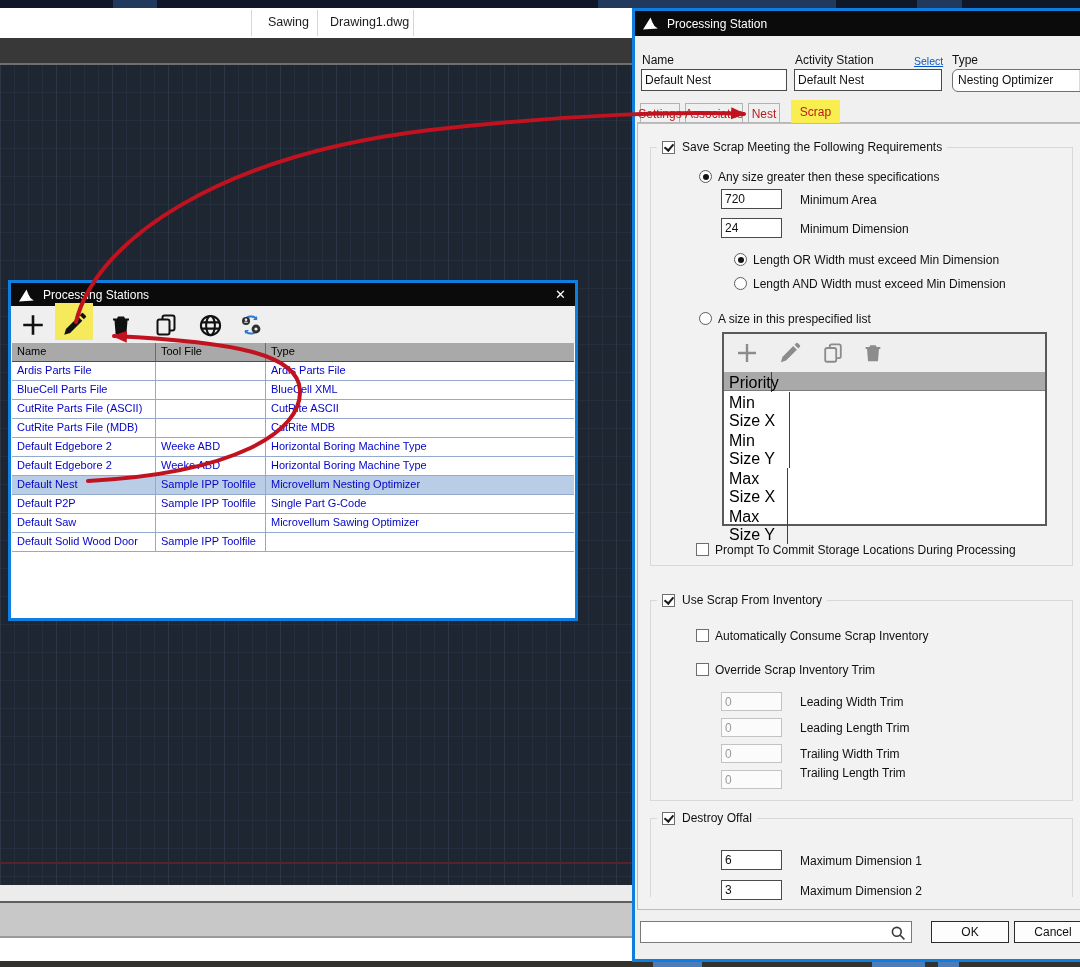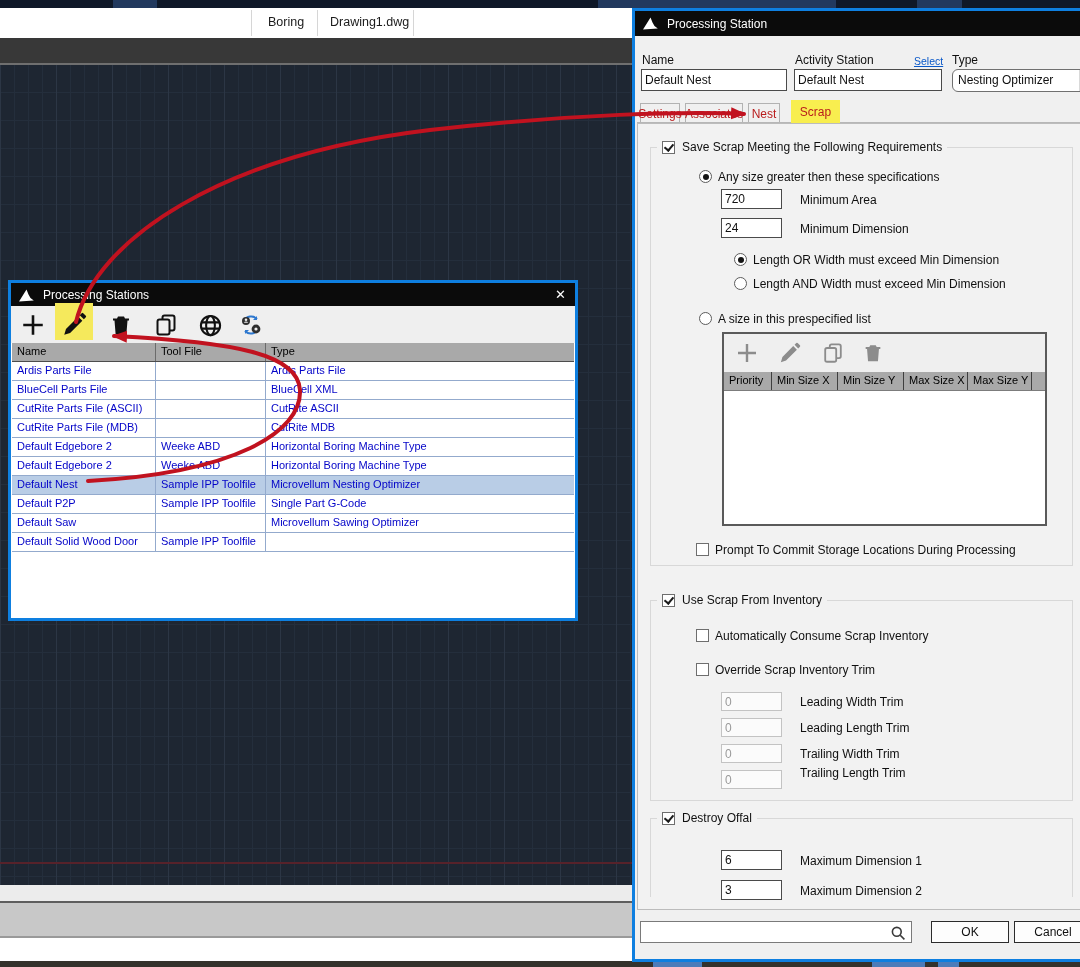--- a/index.html
+++ b/index.html
@@ -85,21 +85,21 @@
 
   .panel{position:absolute;left:2px;top:112px;width:469px;height:787px;background:#f2f2f2;border:1px solid #bcbcbc;box-sizing:border-box;}
 
   .sb{position:absolute;right:1px;top:1px;width:17px;height:784px;background:#f0f0f0;border-left:1px solid #e2e2e2;}
   .sb-btn{position:absolute;left:0;width:16px;height:17px;background:#f0f0f0;display:flex;align-items:center;justify-content:center;}
   .sb-thumb{position:absolute;left:0;width:16px;background:#cdcdcd;}
 
   .list-panel{position:absolute;border:2px solid #5a5a5a;background:#ffffff;box-sizing:border-box;}
   .lp-toolbar{position:absolute;left:0;top:0;right:0;height:38px;background:#efefef;}
   .lp-btn{position:absolute;top:6px;width:26px;height:26px;display:flex;align-items:center;justify-content:center;}
-  .lp-hrow{position:absolute;left:0;top:38px;right:0;height:18px;background:#a9a9a9;display:flex;font-size:11px;color:#000;border-bottom:1px solid #7c7c7c;}
+  .lp-hrow{position:absolute;left:0;top:38px;right:0;height:18px;background:#a9a9a9;display:flex;font-size:16px;color:#000;border-bottom:1px solid #7c7c7c;flex-direction:column;}
   .lp-hrow .hc{padding:2px 0 0 5px;box-sizing:border-box;border-right:1px solid #3f3f3f;flex:0 0 auto;}
 
   .footer-search{position:absolute;left:5px;top:910px;width:272px;height:22px;border:1px solid #7a7a7a;background:#fff;box-sizing:border-box;}
   .footer-search input{position:absolute;left:2px;top:1px;width:240px;height:17px;border:none;outline:none;font-family:"Liberation Sans",sans-serif;font-size:12px;color:#333;background:transparent;}
   .grip{position:absolute;right:4px;bottom:4px;width:14px;height:14px;}
 
   svg{display:block;}
   .arrow-overlay{position:absolute;left:0;top:0;z-index:50;pointer-events:none;}
   .z10{z-index:10;} .z11{z-index:11;}
 </style>
@@ -109,21 +109,21 @@
 <div id="screen">
 
   <div class="abs top-strip">
     <div class="abs top-seg" style="left:113px;width:44px;"></div>
     <div class="abs top-seg" style="left:598px;width:238px;"></div>
     <div class="abs top-seg" style="left:917px;width:45px;"></div>
   </div>
 
   <div class="abs doc-tabbar">
     <div class="tab-sep" style="left:251px;"></div>
-    <div class="doc-tab" style="left:268px;">Boring</div>
+    <div class="doc-tab" style="left:268px;">Sawing</div>
     <div class="tab-sep" style="left:317px;"></div>
     <div class="doc-tab" style="left:330px;">Drawing1.dwg</div>
     <div class="tab-sep" style="left:413px;"></div>
   </div>
 
   <div class="abs gray-toolbar"></div>
 
   <div class="abs cad">
     <div class="cad-redline"></div>
   </div>

